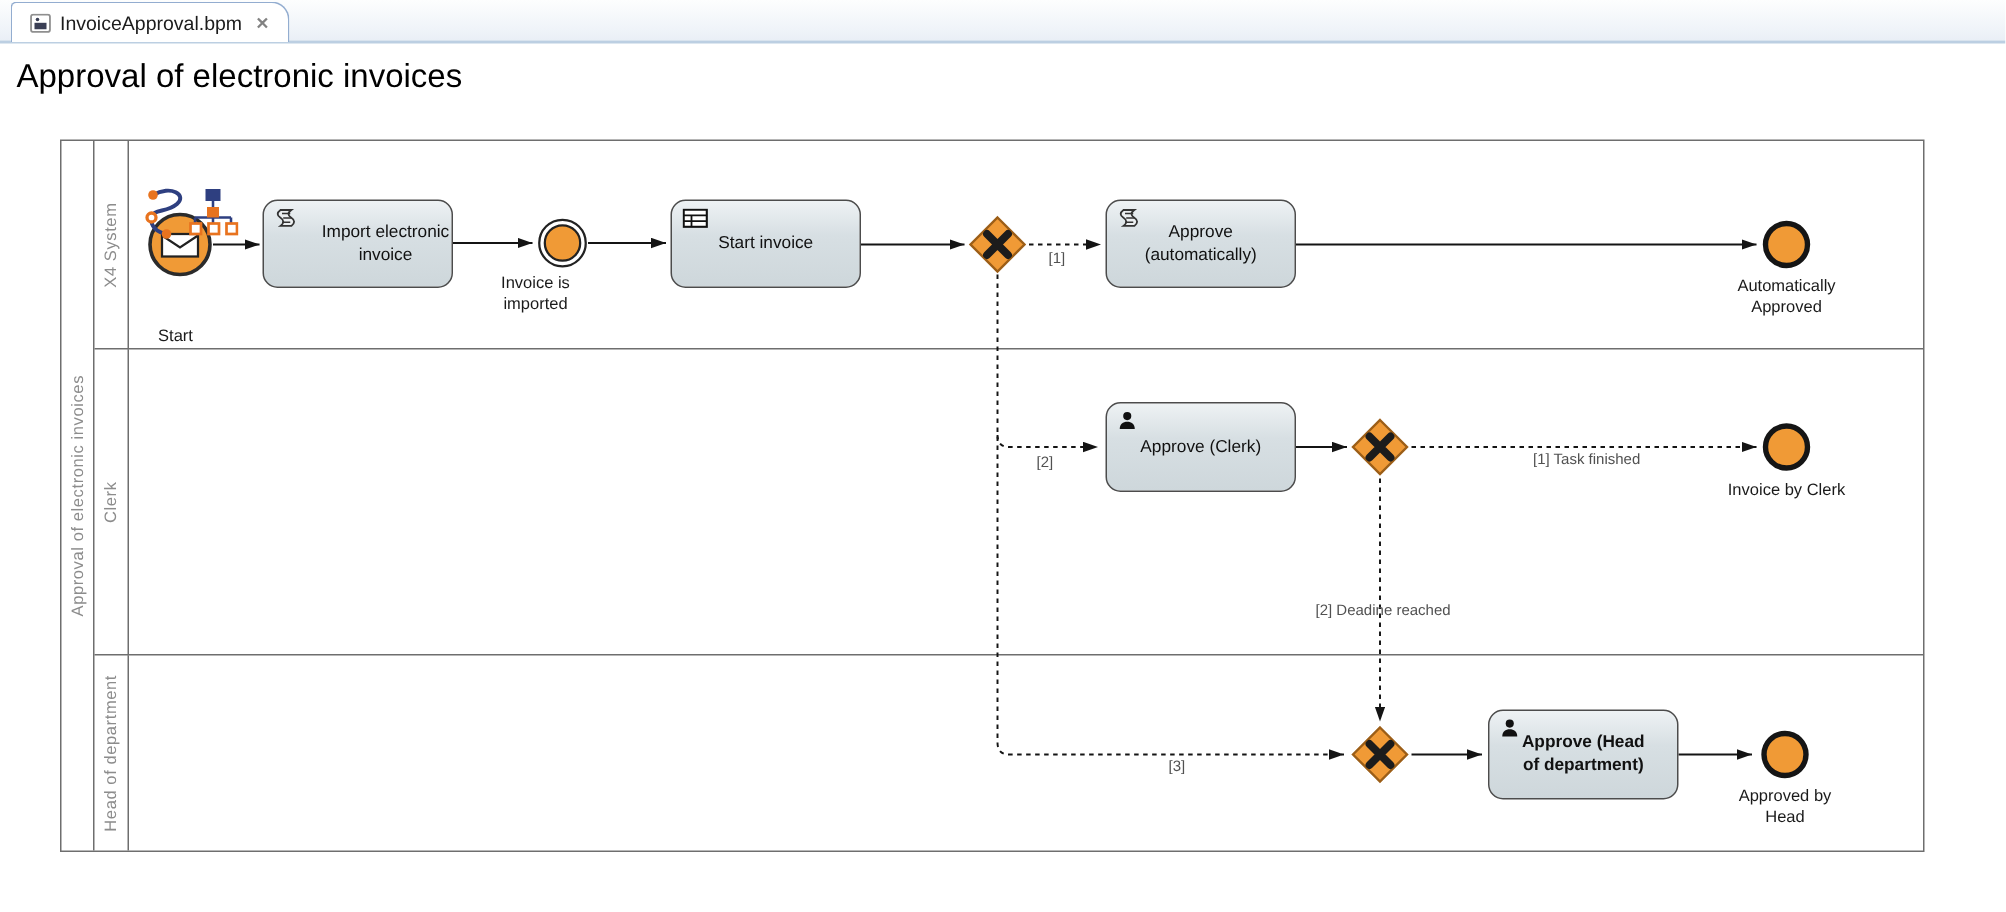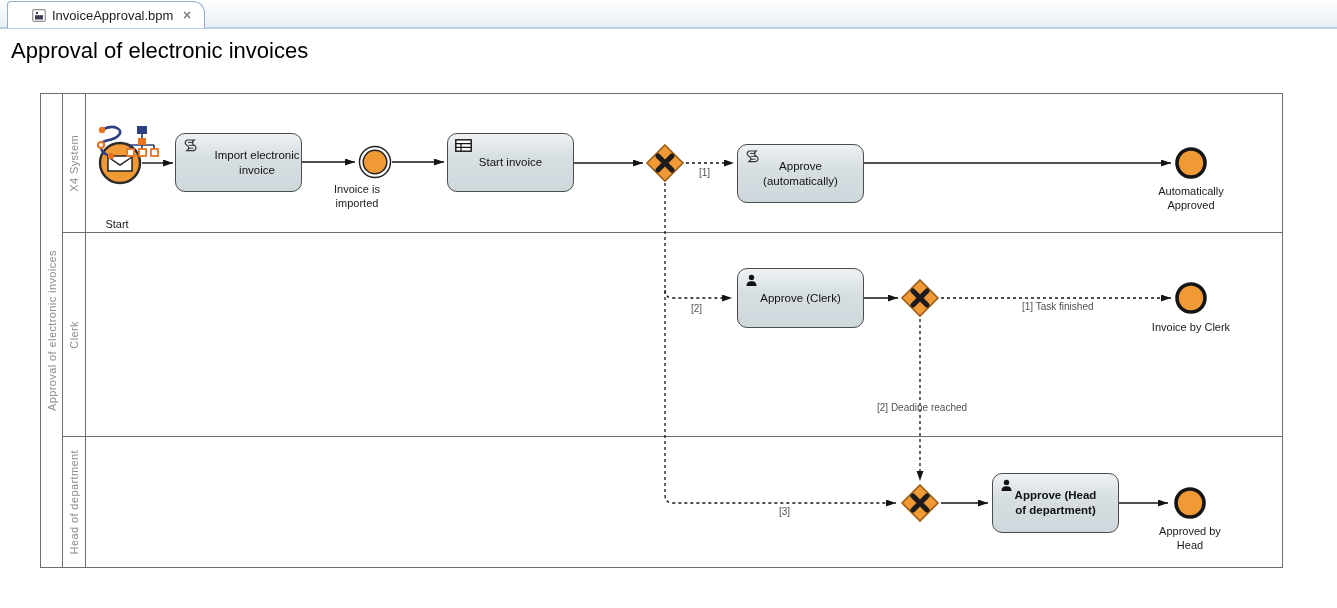--- a/index.html
+++ b/index.html
@@ -8,21 +8,21 @@
     background:#ffffff;font-family:"Liberation Sans", sans-serif;
   }
   
   .tabbar{
     position:absolute;left:0;top:0;width:1337px;height:27px;
     background:linear-gradient(180deg,#fdfefe 0%,#f0f4f9 70%,#e9eff6 100%);
     border-bottom:2px solid #bccfe2;
   }
   .tab{
     position:absolute;left:7px;top:1px;height:27px;box-sizing:border-box;
-    display:flex;align-items:center;gap:6px;padding:0 12px 0 24px;
+    display:flex;align-items:center;gap:6px;padding:0 12px 0 12px;
     background:#ffffff;border:1px solid #93add0;border-bottom:none;
     border-radius:4px 12px 0 0;font-size:13px;color:#1c1c1c;z-index:3;
   }
   .tab-close{font-size:11px;font-weight:bold;color:#828282;margin-left:3px;cursor:pointer;}
   
   .page-title{position:absolute;left:11px;top:38px;font-size:22px;color:#000;}
   
   .pool{
     position:absolute;left:40px;top:93px;width:1243px;height:475px;box-sizing:border-box;
     border:1px solid #6e6e6e;display:grid;
@@ -173,21 +173,21 @@
   <span class="tlabel">Start invoice</span>
 </div>
 
 <div class="node" style="left:645px;top:143px;">
   <svg width="40" height="40" viewBox="0 0 40 40">
     <polygon points="20,2 38,20 20,38 2,20" fill="#F09A36" stroke="#9c5e17" stroke-width="1.6"></polygon>
     <path d="M13,13 L27,27 M27,13 L13,27" stroke="#1c1c1c" stroke-width="5.2" stroke-linecap="round"></path>
   </svg>
 </div>
 
-<div class="node task" style="left:737px;top:133px;margin-top:11px;">
+<div class="node task" style="left:737px;top:133px;">
   <span class="ticon">
     <svg width="15" height="13" viewBox="0 0 15 13">
       <path d="M4,1 C1.5,2.8 1.5,4.6 4,6.2 C6.5,7.8 6.5,9.8 4,11.6 H11.2 C13.7,9.8 13.7,7.8 11.2,6.2 C8.7,4.6 8.7,2.8 11.2,1 Z" fill="#eceff1" stroke="#333" stroke-width="1.2"></path>
       <path d="M5,3.4 H10.5 M5.8,6.3 H11.3 M5,9.2 H10.5" stroke="#333" stroke-width="1"></path>
     </svg>
   </span>
   <span class="tlabel">Approve (automatically)</span>
 </div>
 
 <div class="node" style="left:1173px;top:145px;">

